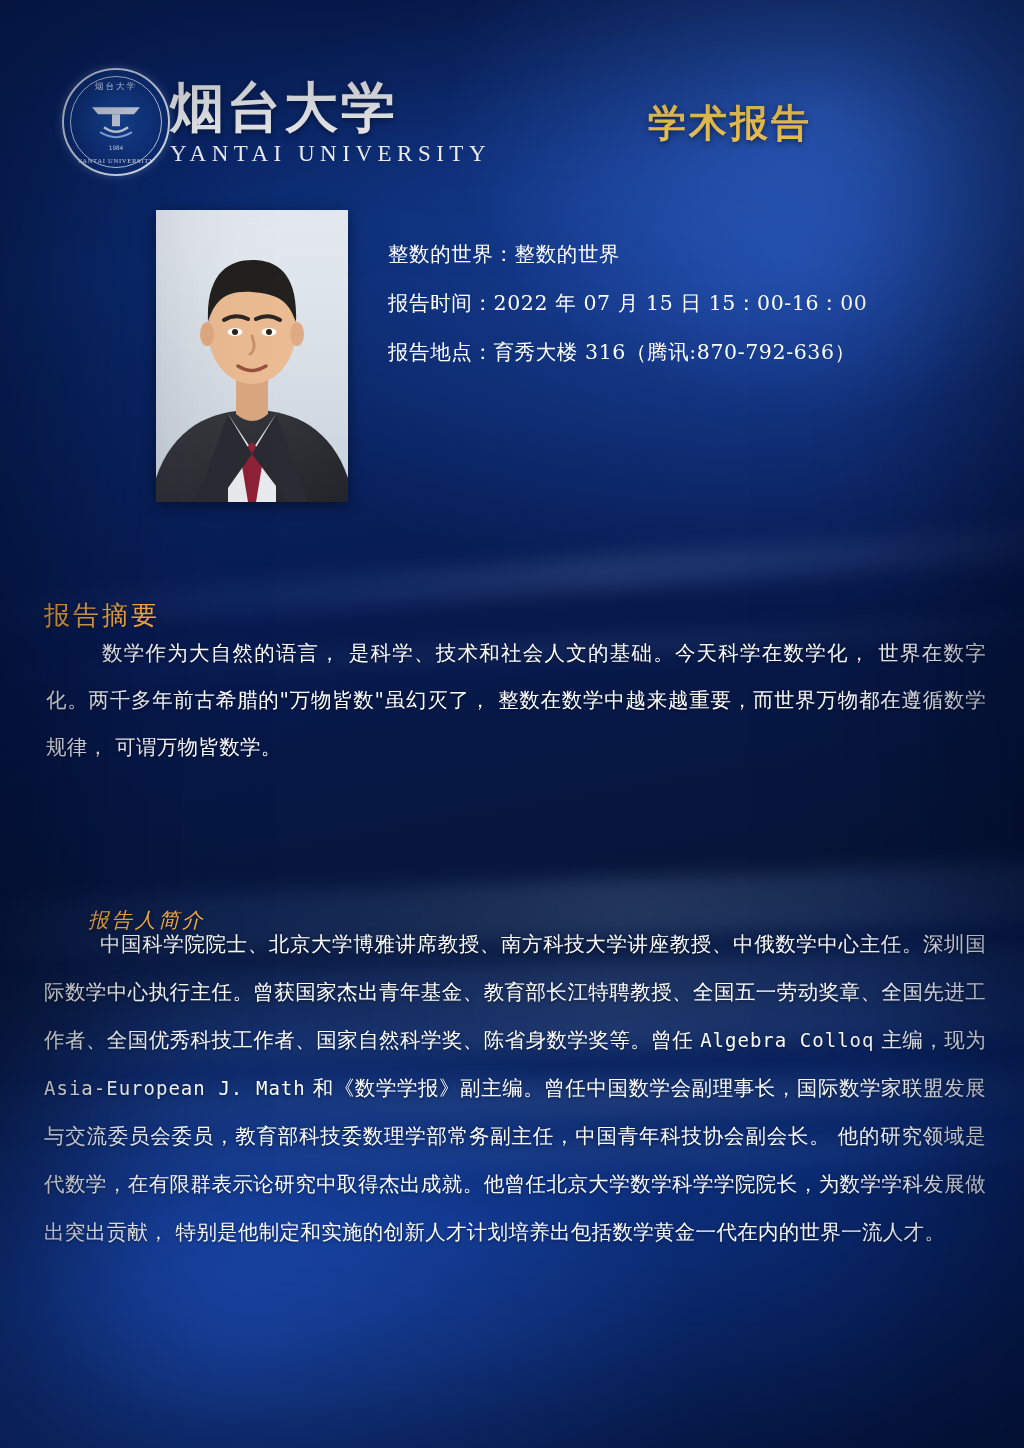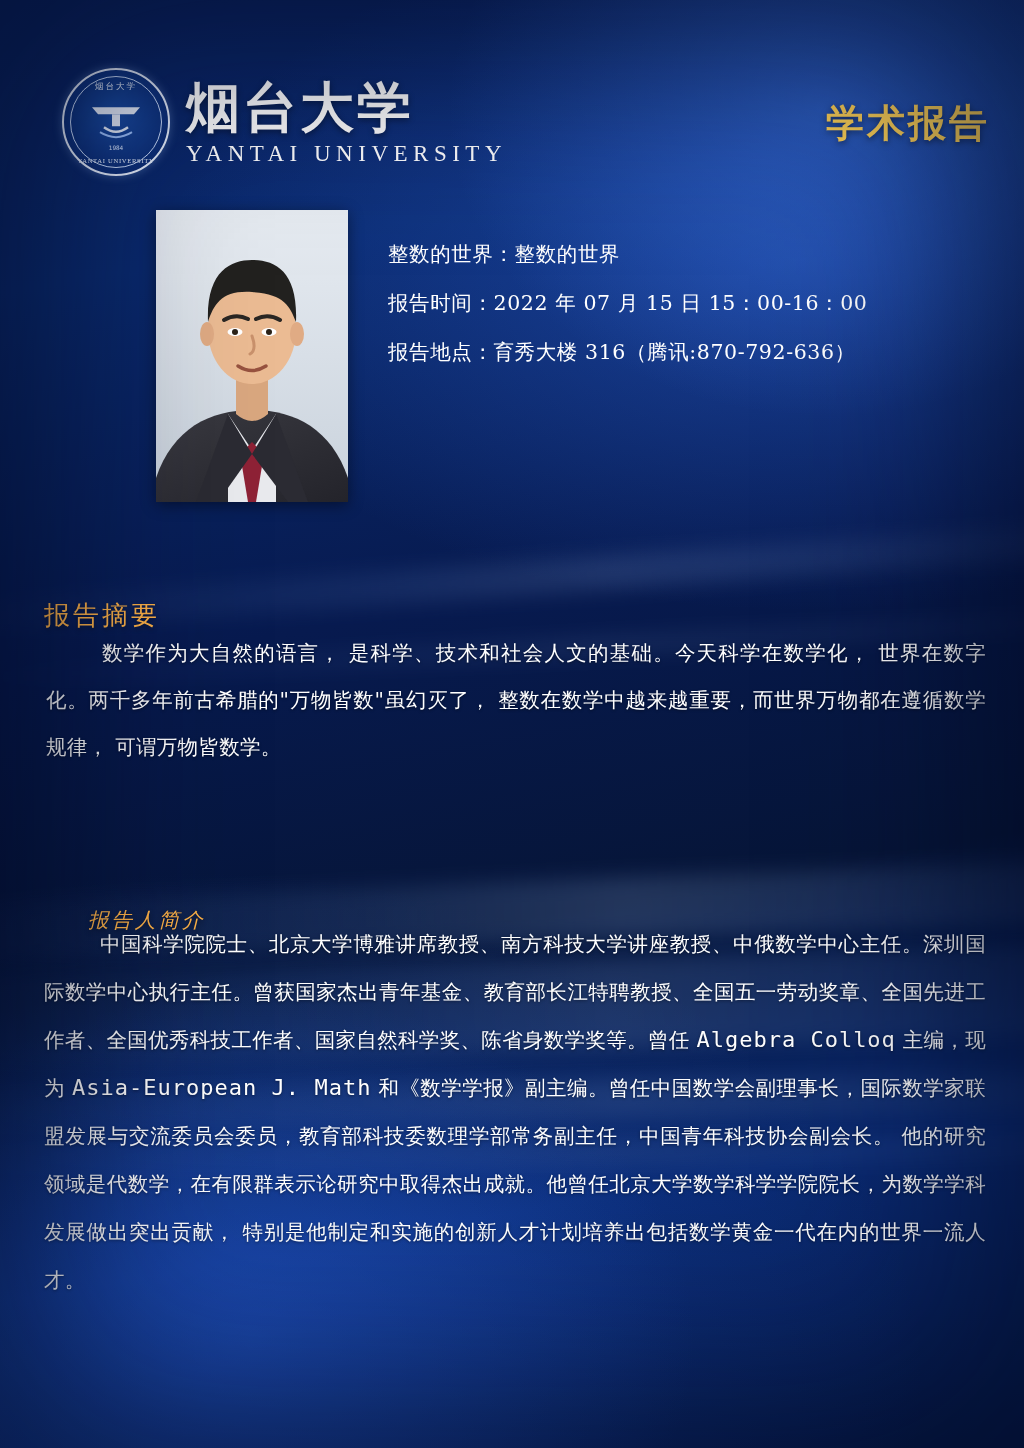--- a/index.html
+++ b/index.html
@@ -54,21 +54,20 @@
     position: absolute;
     left: 0; top: 58px;
     width: 1024px;
     height: 150px;
   }
   .logo-block {
     position: absolute;
     left: 62px; top: 10px;
     display: flex;
     align-items: center;
-    gap: 16px;
   }
   .crest {
     width: 104px; height: 104px;
     border-radius: 50%;
     border: 2.5px solid #e9f1ff;
     position: relative;
     background: radial-gradient(circle at 50% 45%, #1b4fa8 0%, #0d2f79 70%, #0a2566 100%);
     box-shadow: 0 0 10px rgba(160,200,255,.35);
     flex: none;
   }
@@ -142,21 +141,20 @@
     text-shadow: 0 2px 5px rgba(0,0,0,.5);
   }
   .title-2 {
     margin-top: 18px;
     font-family: Liberation Mono, monospace;
     font-size: 38px;
     font-weight: 700;
     letter-spacing: 3px;
     color: #ffd256;
     text-shadow: 0 2px 6px rgba(0,0,0,.5);
-    text-align: right;
   }
 
   
   .photo-frame {
     position: absolute;
     left: 156px; top: 210px;
     width: 192px; height: 292px;
     background: #dfe6ee;
     overflow: hidden;
     box-shadow: 0 3px 14px rgba(0,0,0,.45);
@@ -206,21 +204,21 @@
   .bio {
     left: 44px; top: 920px;
     width: 942px;
     font-size: 20.5px;
     line-height: 48px;
     text-indent: 56px;
     text-align: justify;
   }
   .mono-inline {
     font-family: "DejaVu Sans Mono", monospace;
-    font-size: 22px;
+    font-size: 19px;
     letter-spacing: 1px;
   }
 </style>
 </head>
 <body>
 
 <div class="poster">
 
   <div class="glow-tr"></div>
   <div class="glow-bl"></div>

